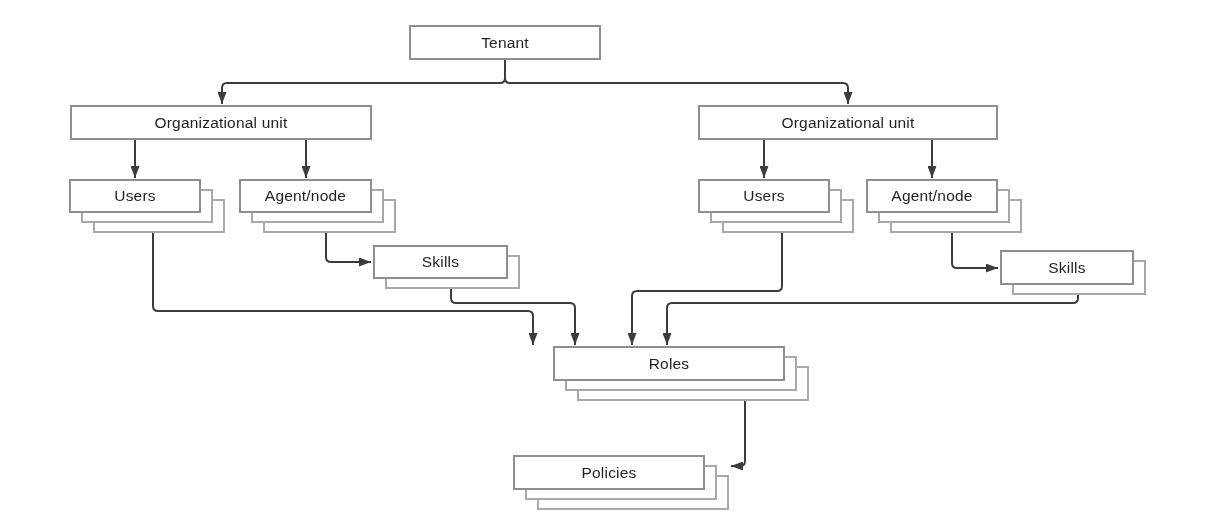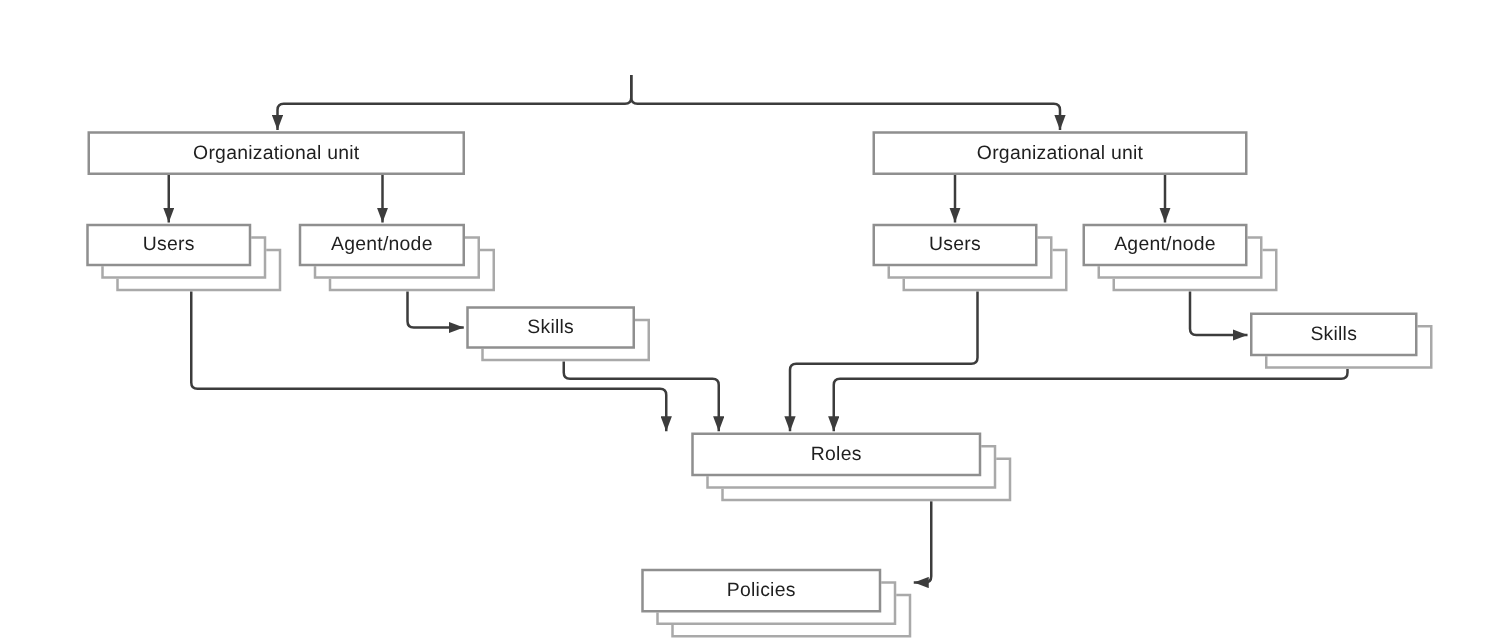--- a/index.html
+++ b/index.html
@@ -82,20 +82,25 @@
     <path class="edge" marker-end="url(#arrow)" d="M952,233 V263 Q952,268 957,268 H998" stroke="#3c3c3c"></path>
 
     <path class="edge" marker-end="url(#arrow)" d="M153,233 V306 Q153,311 158,311 H528 Q533,311 533,316 V345" stroke="#3c3c3c"></path>
     <path class="edge" marker-end="url(#arrow)" d="M451,289 V298 Q451,303 456,303 H570 Q575,303 575,308 V345" stroke="#3c3c3c"></path>
     <path class="edge" marker-end="url(#arrow)" d="M782,233 V286 Q782,291 777,291 H637 Q632,291 632,296 V345" stroke="#3c3c3c"></path>
     <path class="edge" marker-end="url(#arrow)" d="M1078,295 V298 Q1078,303 1073,303 H672 Q667,303 667,308 V345" stroke="#3c3c3c"></path>
 
     <path class="edge" marker-end="url(#arrow)" d="M729,387 H740 Q745,387 745,392 V461 Q745,466 740,466 H731" stroke="#3c3c3c"></path>
   </svg>
 
+  <div class="node" style="left:409px; top:25px; width:192px; height:35px;">
+    <div class="face">
+      <span class="lbl">Tenant</span>
+    </div>
+  </div>
 
   <div class="node" style="left:70px; top:105px; width:302px; height:35px;">
     <div class="face">
       <span class="lbl">Organizational unit</span>
     </div>
   </div>
 
   <div class="node" style="left:69px; top:179px; width:132px; height:34px;">
     <div class="shadow s2"></div>
     <div class="shadow s1"></div>

